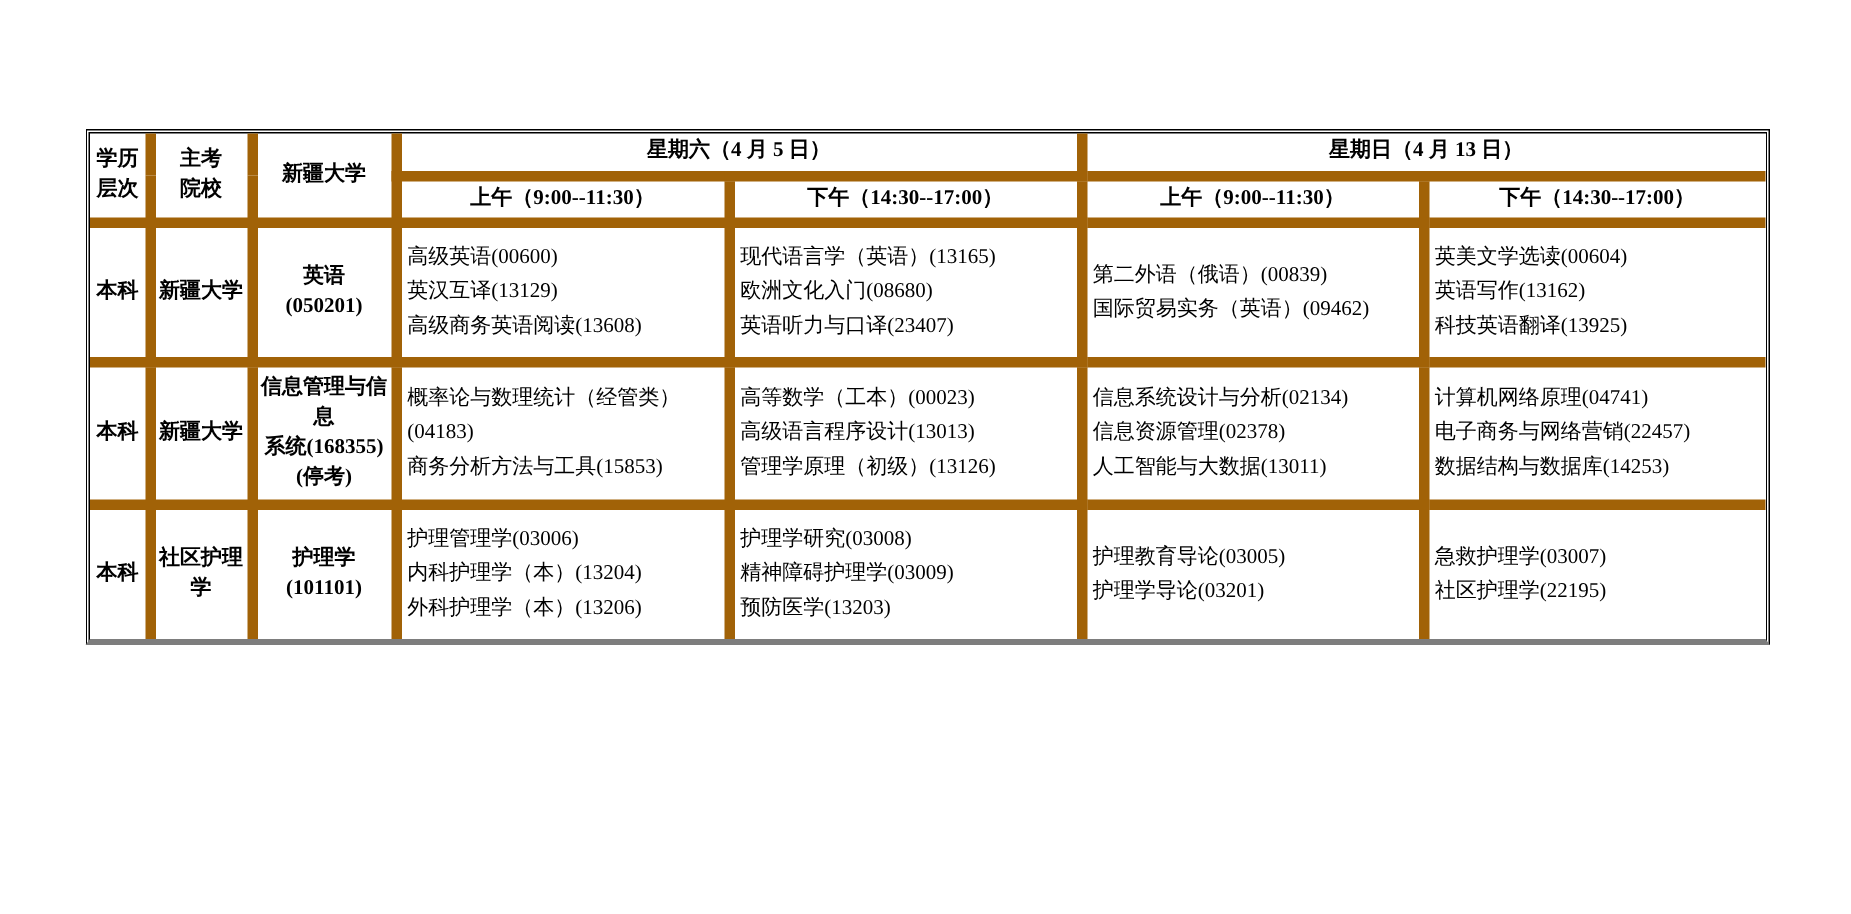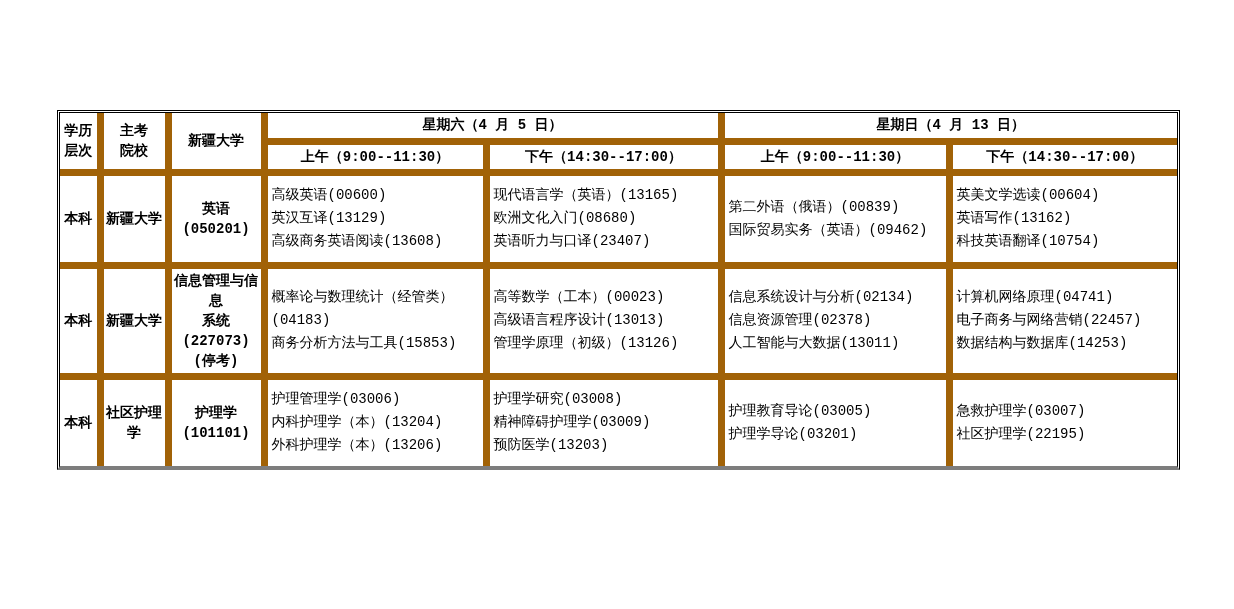--- a/index.html
+++ b/index.html
@@ -6,24 +6,23 @@
   html, body {
     width: 1234px; height: 609px;
     background: #ffffff;
     color: #000000;
     font-family: "Liberation Serif", "DejaVu Serif", serif;
   }
   .page { position: relative; width: 1234px; height: 609px; overflow: hidden; }
 
   .table-wrap {
     position: absolute;
-    left: 57px; top: 110px;
+    left: 57px; top: 86px;
     border: 3px double #000;
     border-bottom: 4px solid #7d7d7d;
-    font-family: Liberation Mono, monospace;
   }
 
   table.schedule {
     border-collapse: collapse;
     table-layout: fixed;
     width: 1117px;
   }
   table.schedule th, table.schedule td {
     border: 7px solid #a16207;
     vertical-align: middle;
@@ -103,28 +102,28 @@
           <td class="courses">高级英语(00600)
 英汉互译(13129)
 高级商务英语阅读(13608)</td>
           <td class="courses">现代语言学（英语）(13165)
 欧洲文化入门(08680)
 英语听力与口译(23407)</td>
           <td class="courses">第二外语（俄语）(00839)
 国际贸易实务（英语）(09462)</td>
           <td class="courses">英美文学选读(00604)
 英语写作(13162)
-科技英语翻译(10754)</td>
+科技英语翻译(13925)</td>
         </tr>
 
         <tr class="data-row-1">
           <td class="meta">本科</td>
           <td class="meta">新疆大学</td>
           <td class="meta">信息管理与信息
-系统(227073)
+系统(168355)
 (停考)</td>
           <td class="courses">概率论与数理统计（经管类）(04183)
 商务分析方法与工具(15853)</td>
           <td class="courses">高等数学（工本）(00023)
 高级语言程序设计(13013)
 管理学原理（初级）(13126)</td>
           <td class="courses">信息系统设计与分析(02134)
 信息资源管理(02378)
 人工智能与大数据(13011)</td>
           <td class="courses">计算机网络原理(04741)

